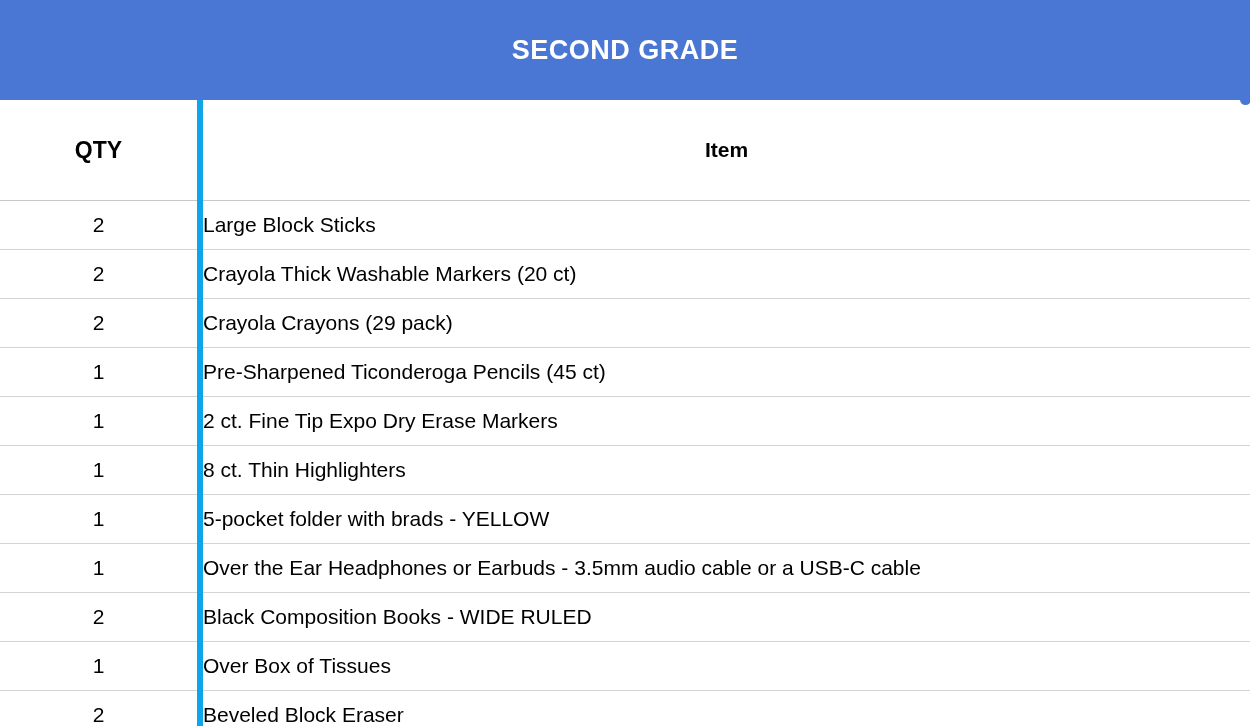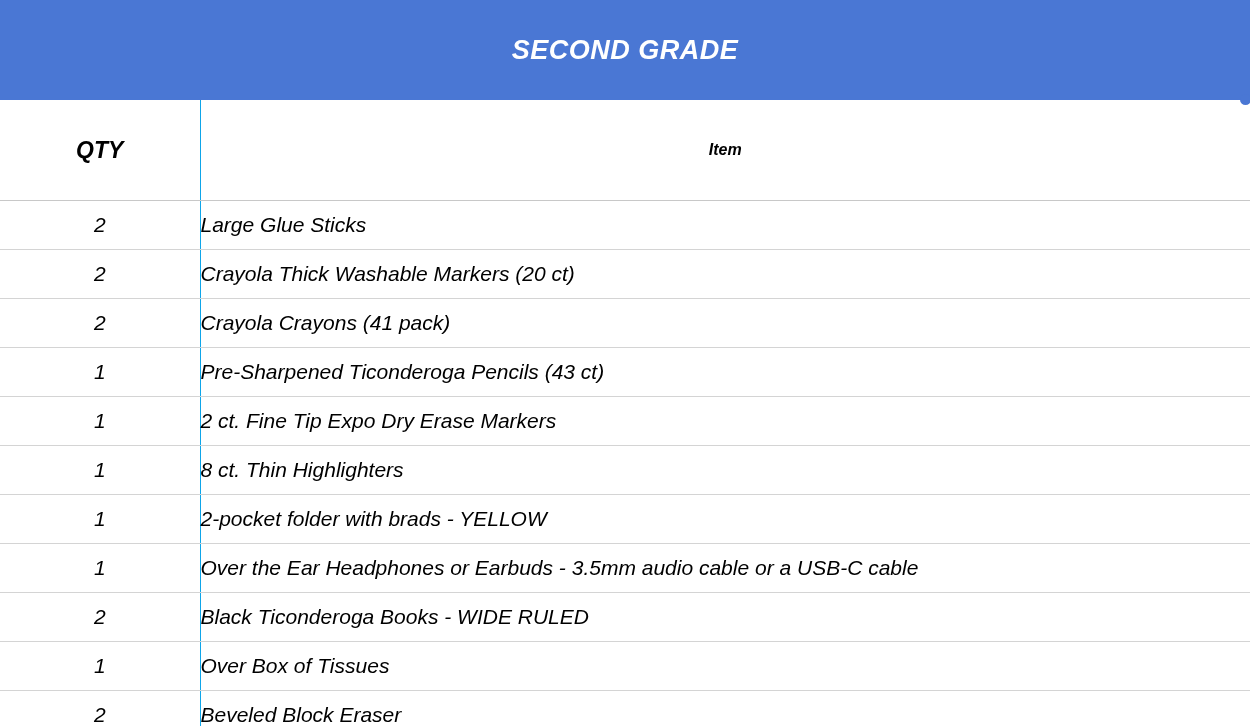--- a/index.html
+++ b/index.html
@@ -11,21 +11,20 @@
     height: 726px;
     background: #ffffff;
     font-family: "Liberation Sans", sans-serif;
     overflow: hidden;
   }
   .sheet {
     position: relative;
     width: 1250px;
     height: 726px;
     background: #ffffff;
-    font-style: italic;
   }
   
   .title-banner {
     height: 100px;
     background: #4a77d4;
     display: flex;
     align-items: center;
     justify-content: center;
     box-sizing: border-box;
   }
@@ -53,34 +52,34 @@
   }
   table.items col.qty { width: 200px; }
   table.items col.item { width: 1050px; }
 
   table.items th, table.items td {
     border-bottom: 1px solid #d4d4d4;
     padding: 0;
     vertical-align: middle;
   }
   th.qty-head, td.qty-cell {
-    border-right: 1px solid #0ea5e9;
+    border-right: 6px solid #0ea5e9;
   }
   th.qty-head {
     height: 100px;
     text-align: center;
     font-size: 23px;
     font-weight: bold;
     color: #000;
     vertical-align: middle;
   }
   th.item-head {
     height: 100px;
     text-align: center;
-    font-size: 16px;
+    font-size: 21px;
     font-weight: bold;
     color: #000;
     vertical-align: middle;
   }
   td.qty-cell {
     height: 48px;
     text-align: center;
     font-size: 21px;
     color: #000;
   }
@@ -113,53 +112,53 @@
     </colgroup>
     <thead>
       <tr class="header-row">
         <th class="qty-head">QTY</th>
         <th class="item-head">Item</th>
       </tr>
     </thead>
     <tbody>
       <tr>
         <td class="qty-cell">2</td>
-        <td class="item-cell">Large Glue Sticks</td>
+        <td class="item-cell">Large Block Sticks</td>
       </tr>
       <tr>
         <td class="qty-cell">2</td>
         <td class="item-cell">Crayola Thick Washable Markers (20 ct)</td>
       </tr>
       <tr>
         <td class="qty-cell">2</td>
-        <td class="item-cell">Crayola Crayons (41 pack)</td>
+        <td class="item-cell">Crayola Crayons (29 pack)</td>
       </tr>
       <tr>
         <td class="qty-cell">1</td>
-        <td class="item-cell">Pre-Sharpened Ticonderoga Pencils (43 ct)</td>
+        <td class="item-cell">Pre-Sharpened Ticonderoga Pencils (45 ct)</td>
       </tr>
       <tr>
         <td class="qty-cell">1</td>
         <td class="item-cell">2 ct. Fine Tip Expo Dry Erase Markers</td>
       </tr>
       <tr>
         <td class="qty-cell">1</td>
         <td class="item-cell">8 ct. Thin Highlighters</td>
       </tr>
       <tr>
         <td class="qty-cell">1</td>
-        <td class="item-cell">2-pocket folder with brads - YELLOW</td>
+        <td class="item-cell">5-pocket folder with brads - YELLOW</td>
       </tr>
       <tr>
         <td class="qty-cell">1</td>
         <td class="item-cell">Over the Ear Headphones or Earbuds -  3.5mm audio cable or a USB-C cable</td>
       </tr>
       <tr>
         <td class="qty-cell">2</td>
-        <td class="item-cell">Black Ticonderoga Books - WIDE RULED</td>
+        <td class="item-cell">Black Composition Books - WIDE RULED</td>
       </tr>
       <tr>
         <td class="qty-cell">1</td>
         <td class="item-cell">Over Box of Tissues</td>
       </tr>
       <tr>
         <td class="qty-cell">2</td>
         <td class="item-cell">Beveled Block Eraser</td>
       </tr>
     </tbody>

